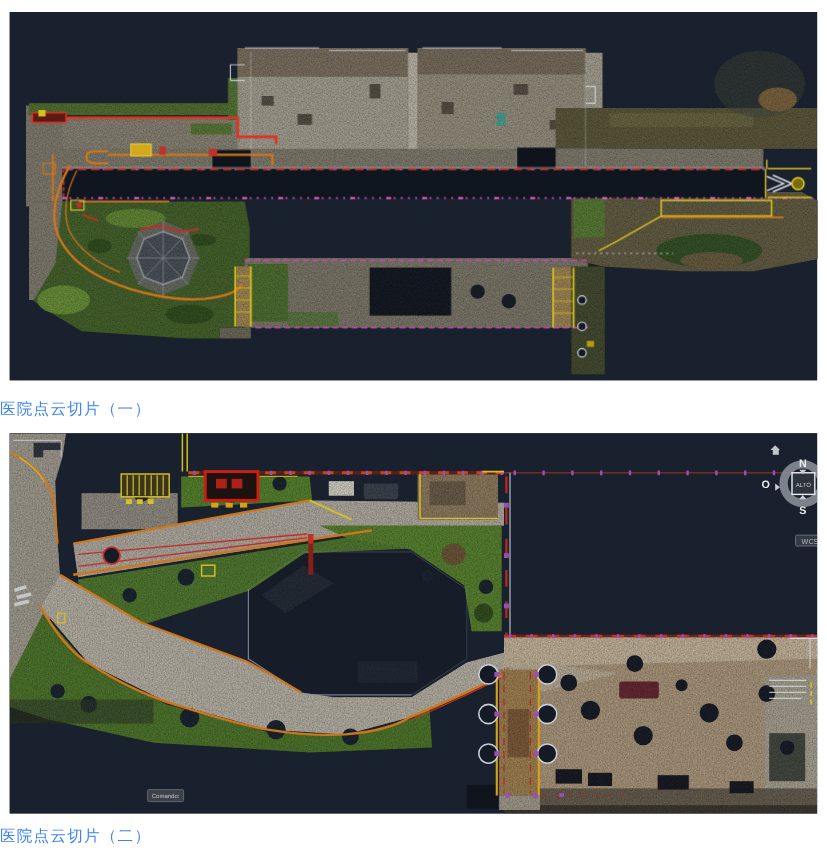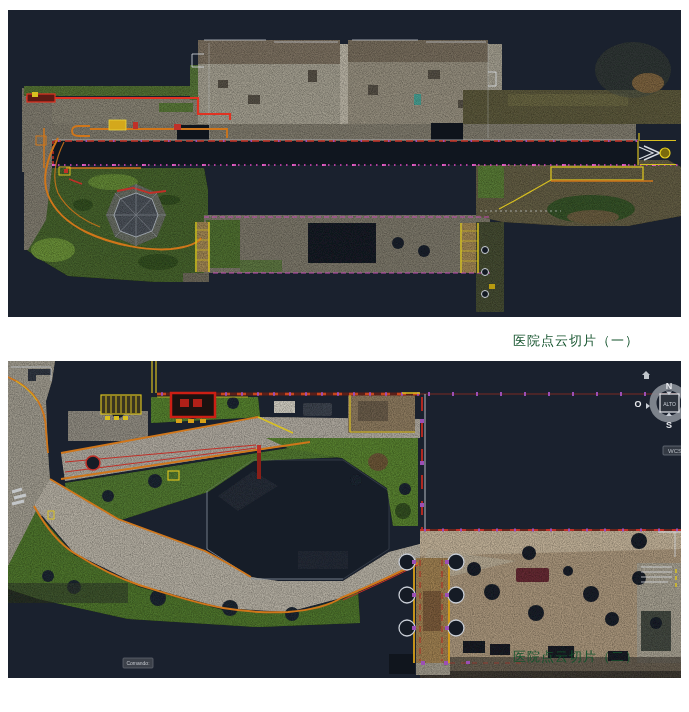--- a/index.html
+++ b/index.html
@@ -1,24 +1,24 @@
 <!DOCTYPE html>
 <html><head>
 <meta charset="utf-8">
 <style>
   html,body{margin:0;padding:0;background:#fff;}
   body{width:689px;height:712px;position:relative;overflow:hidden;
        font-family:"Liberation Sans", sans-serif;}
   .viewport{position:absolute;left:8px;background:#1a212e;overflow:hidden;}
   #vp1{top:10px;width:673px;height:307px;}
   #vp2{top:361px;width:673px;height:317px;}
-  .caption{position:absolute;left:0;width:639px;text-align:right;
-           font-size:13px;color:#14532d;letter-spacing:1px;}
+  .caption{position:absolute;left:0;width:639px;text-align:left;
+           font-size:13px;color:#3b82f6;letter-spacing:1px;}
   #cap1{top:332px;}
-  #cap2{top:648px;}
+  #cap2{top:688px;}
   svg{display:block;}
   .vc-letter{font-size:9px;font-weight:bold;fill:#e8eaee;text-anchor:middle;}
   .vc-small{font-size:5px;fill:#c9ced6;text-anchor:middle;}
   .wcs-text{font-size:6px;fill:#b8bdc4;text-anchor:middle;}
   .cmd-text{font-size:5px;fill:#c2c6cc;text-anchor:middle;}
 </style>
 </head>
 <body>
 
 <div class="viewport" id="vp1">

